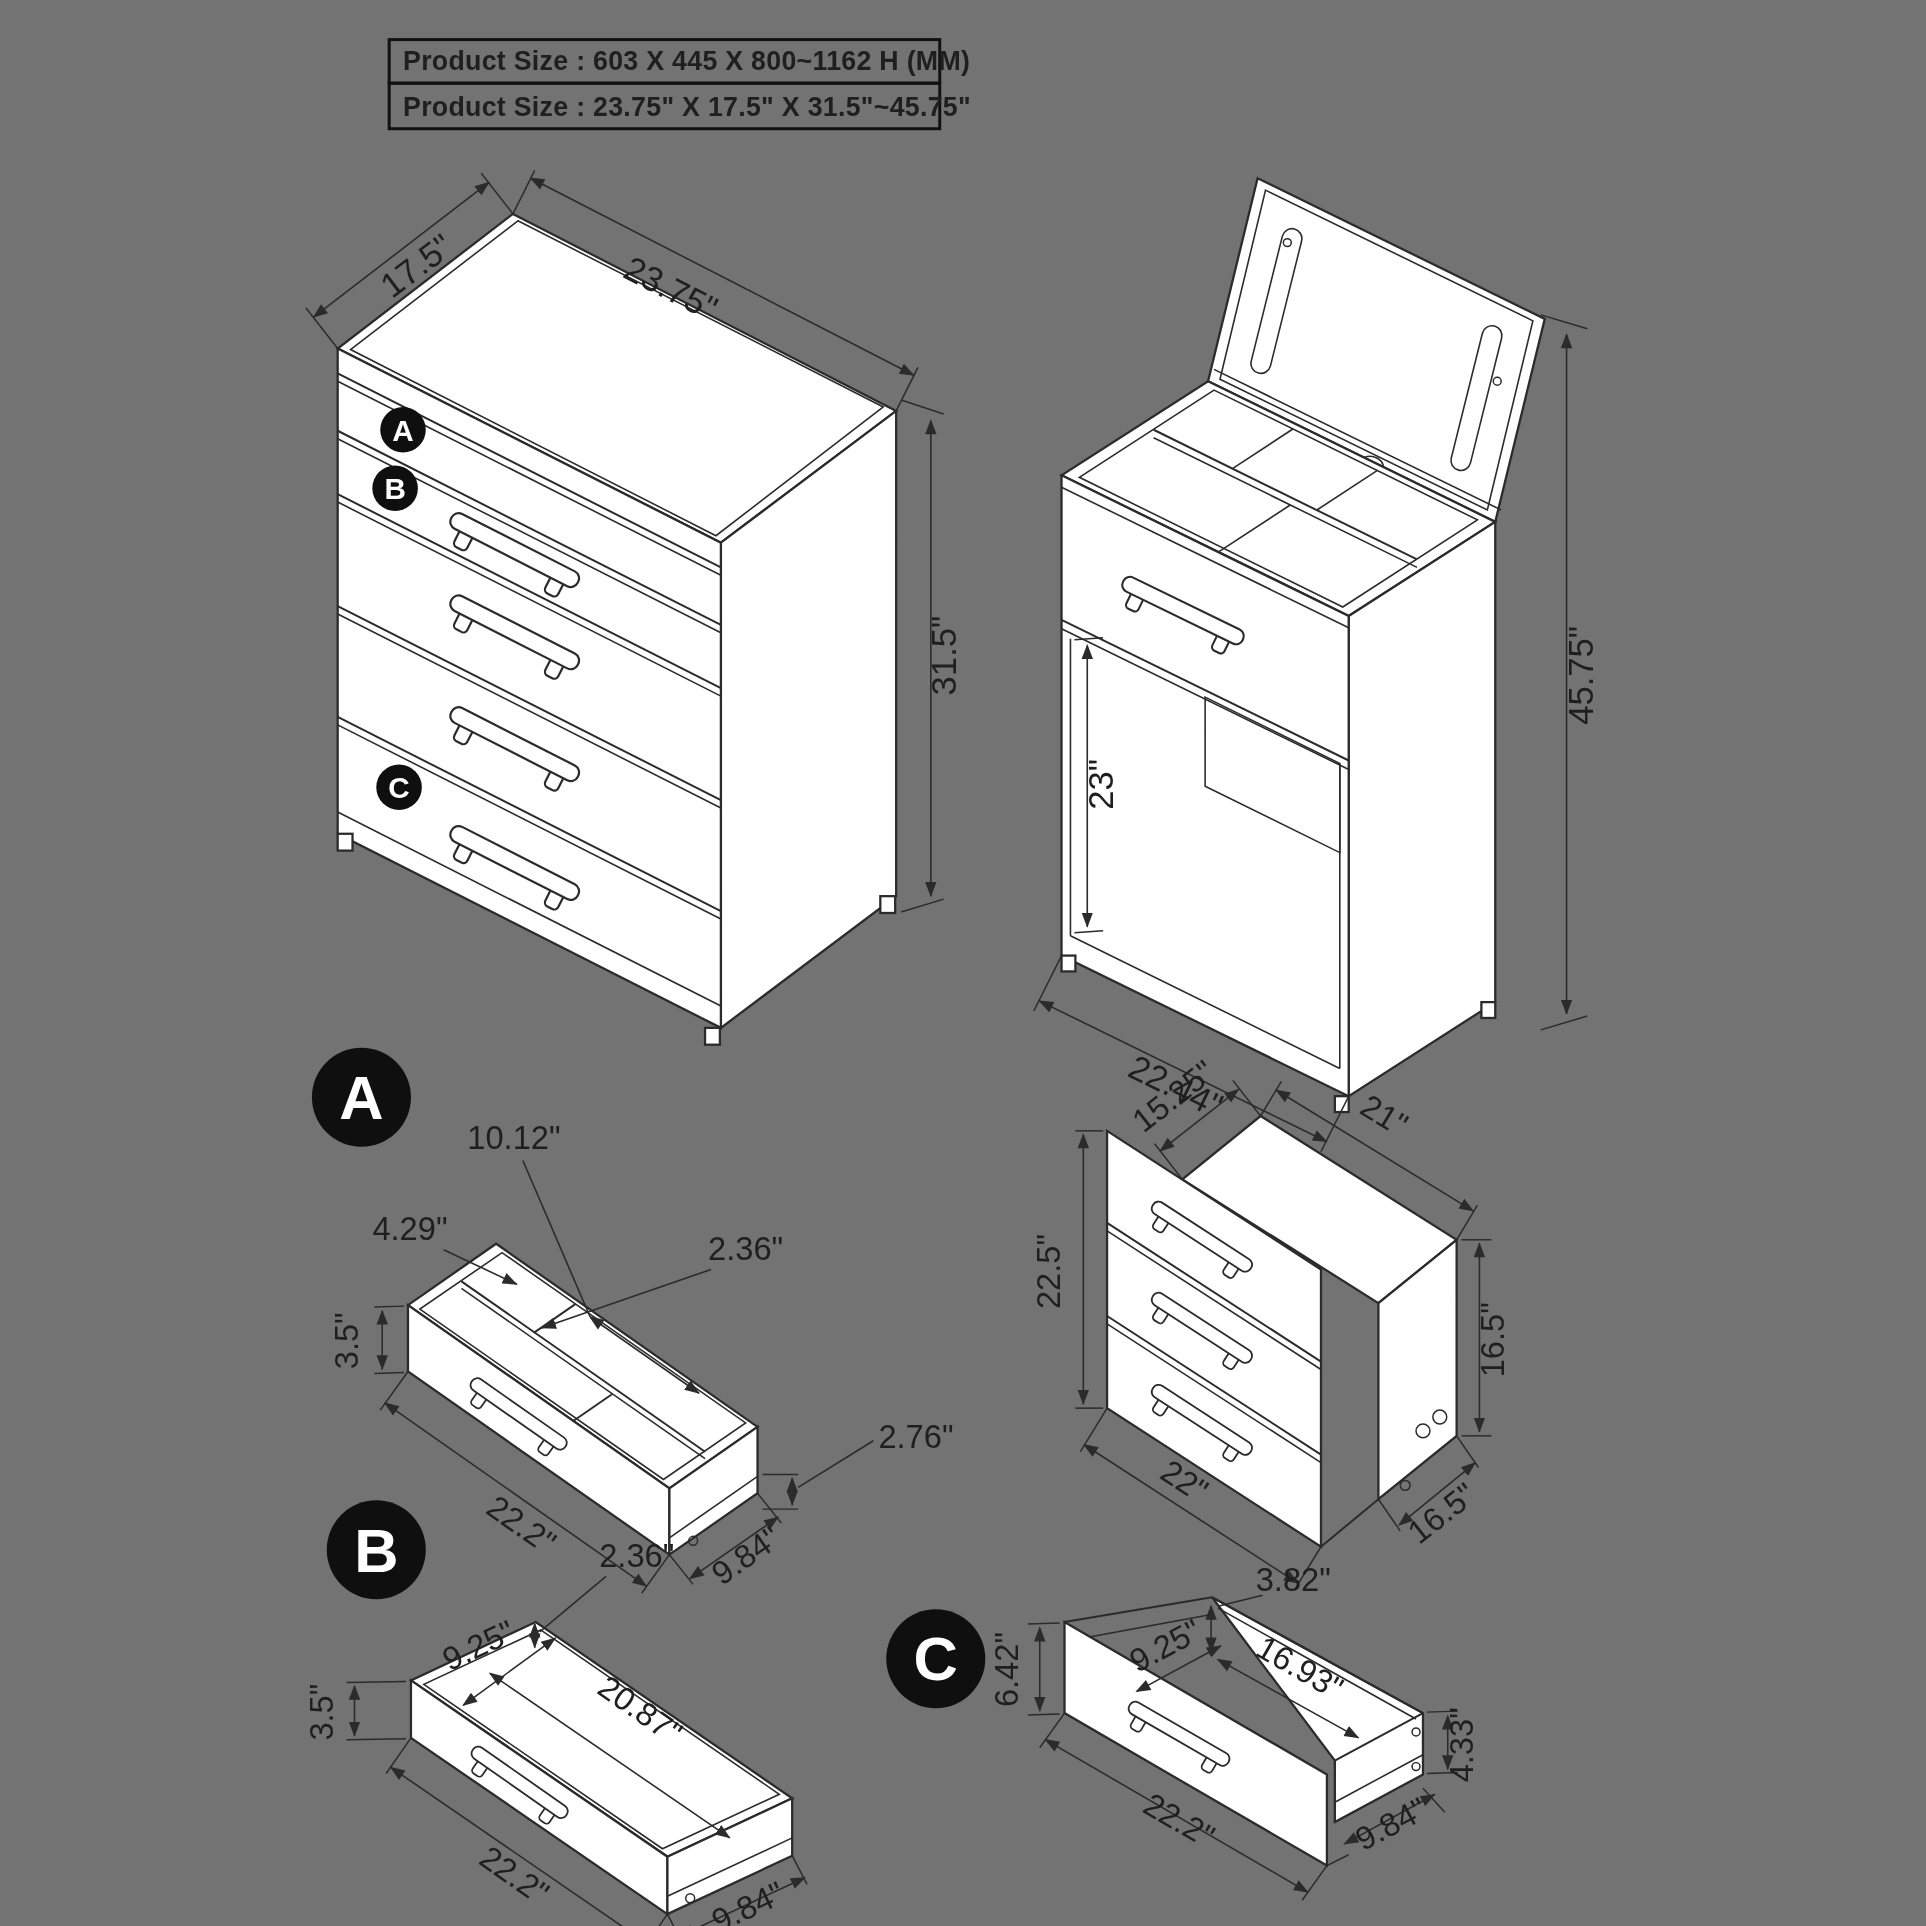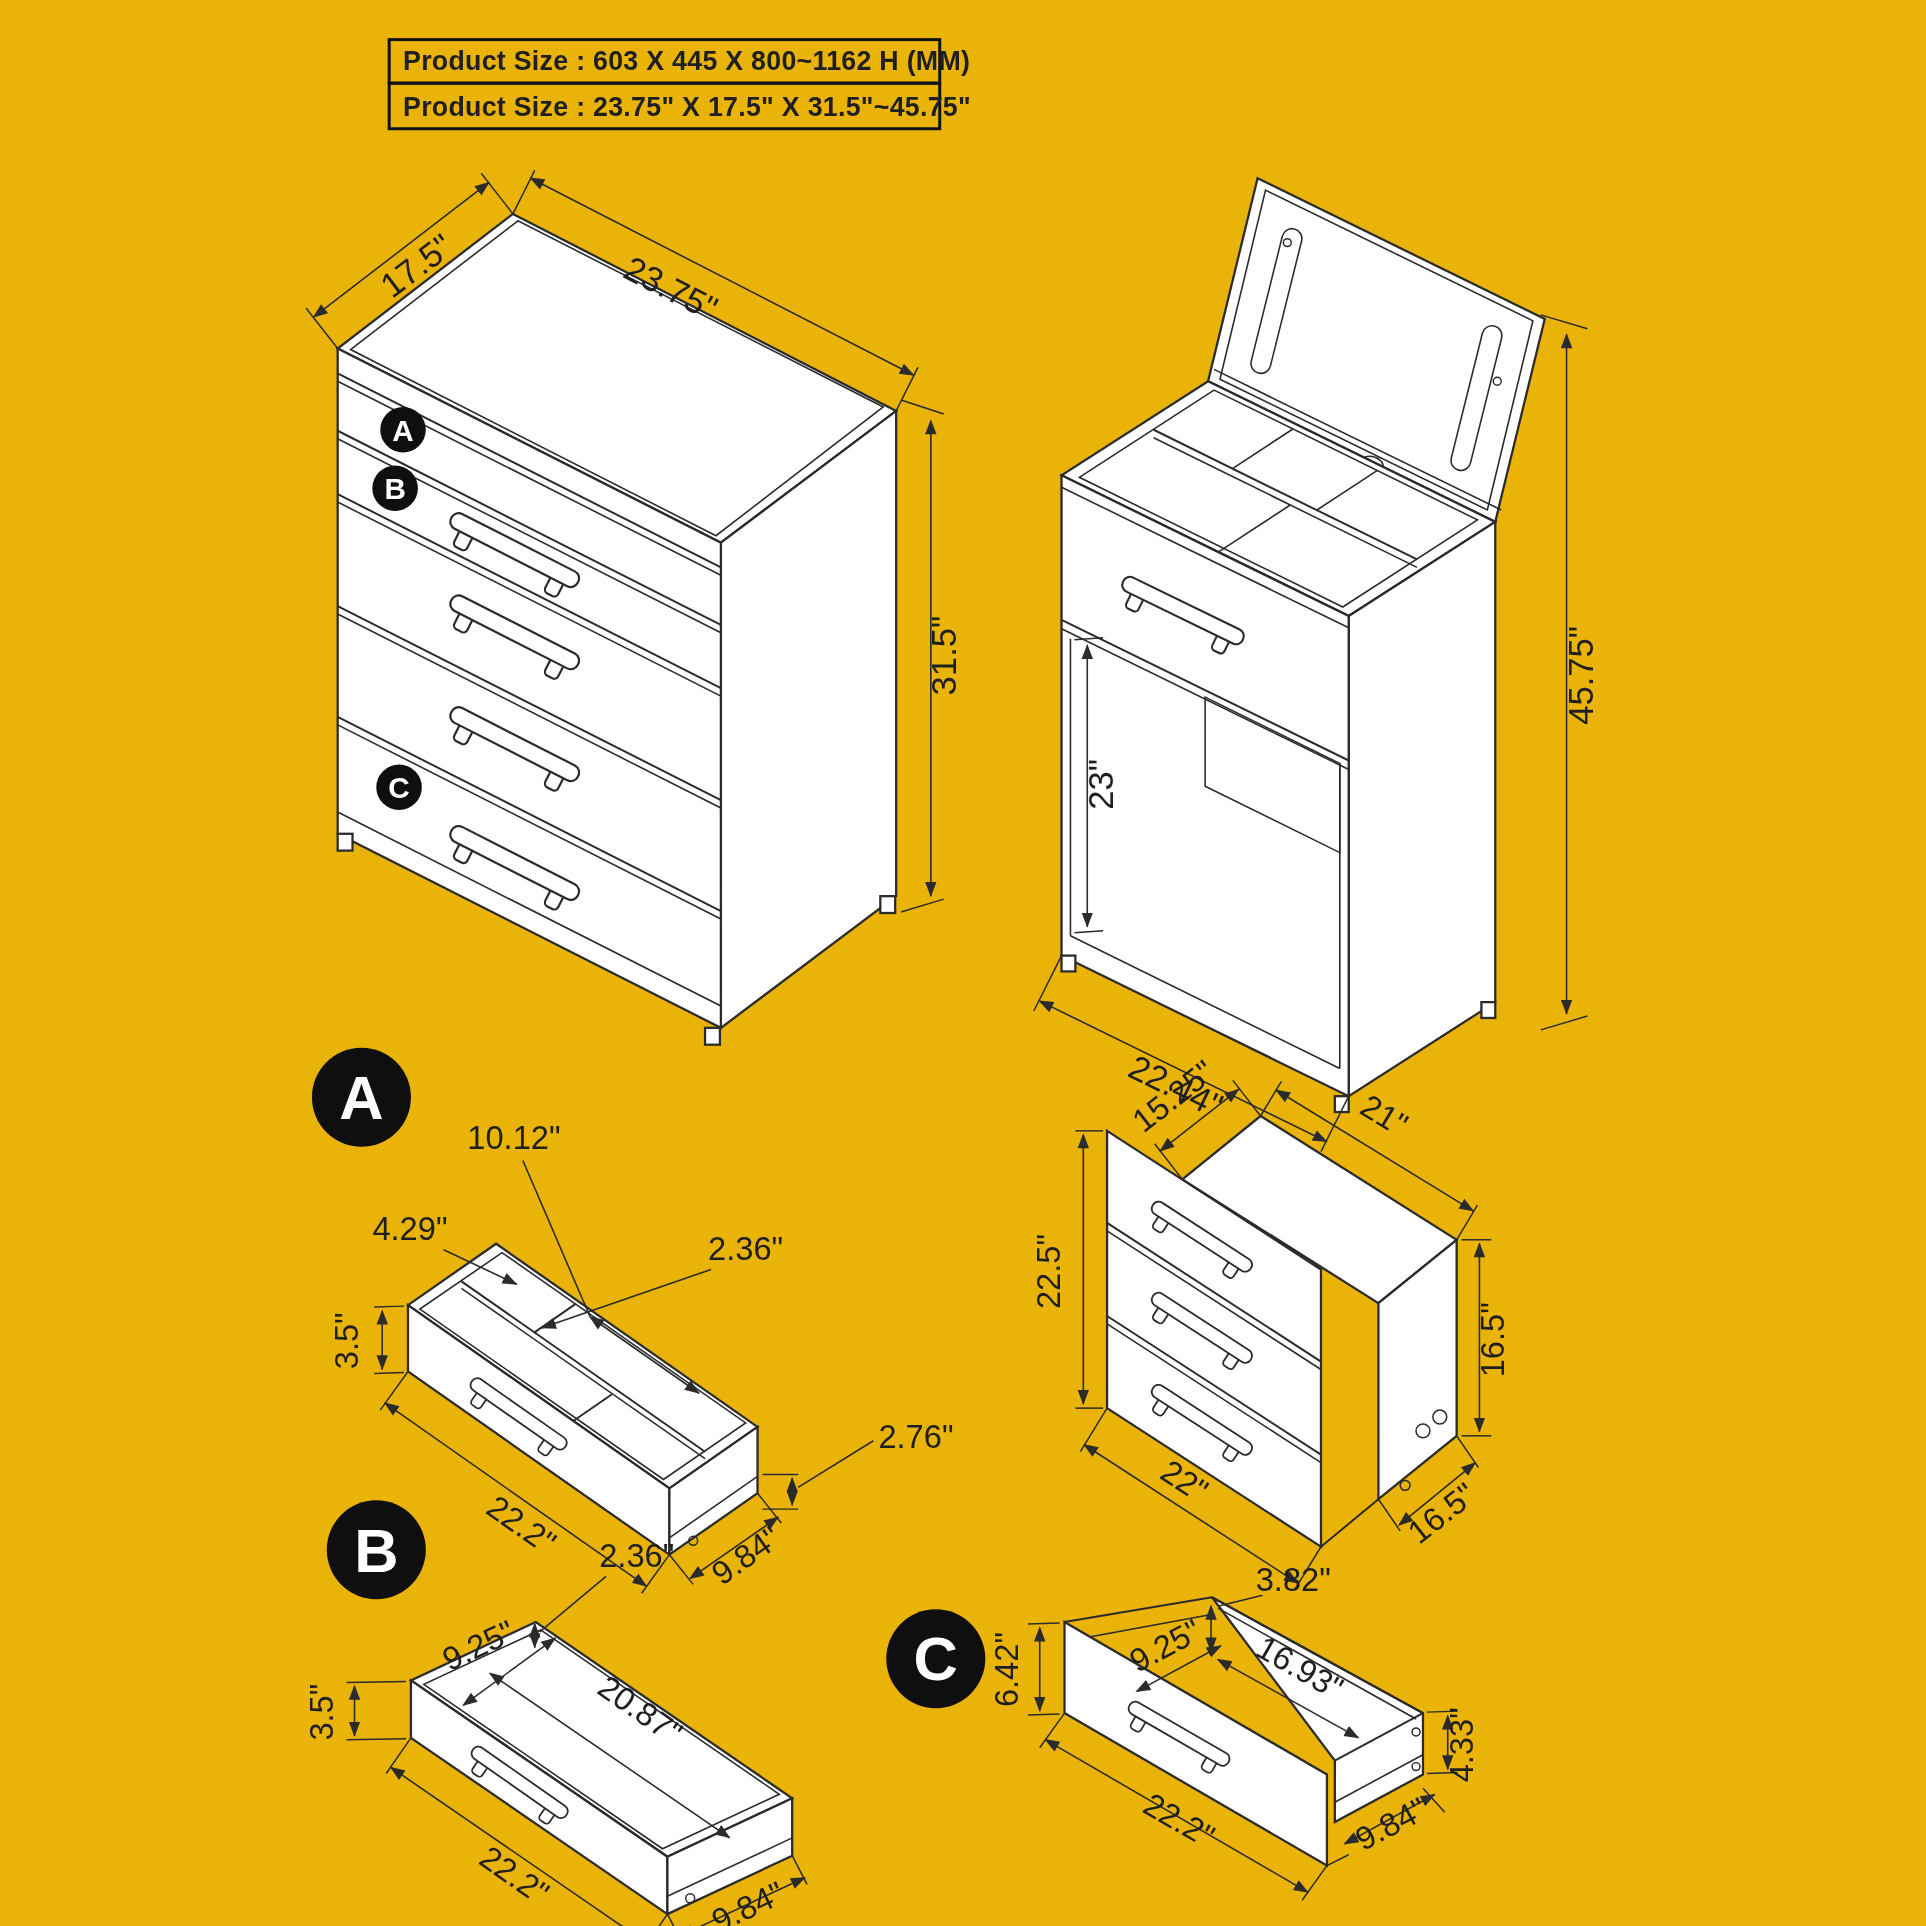--- a/index.html
+++ b/index.html
@@ -1,16 +1,16 @@
 <!DOCTYPE html>
 <html><head>
 <meta charset="utf-8">
 <style>
   html,body{margin:0;padding:0;background:#fff;}
-  .page{position:relative;width:1927px;height:1927px;background:#eab308;overflow:hidden;}
+  .page{position:relative;width:1927px;height:1927px;background:#737373;overflow:hidden;}
   svg{display:block;}
   svg text{font-family:"Liberation Sans","DejaVu Sans",sans-serif;fill:#1f1f1f;}
   .title{font-size:27px;font-weight:bold;letter-spacing:.3px;}
   .d{font-size:35px;text-anchor:middle;}
   .ds{font-size:33px;text-anchor:middle;}
   .bl{font-size:62px;font-weight:bold;fill:#ffffff;text-anchor:middle;}
   .bs{font-size:30px;font-weight:bold;fill:#ffffff;text-anchor:middle;}
   .ln{stroke:#2b2b2b;stroke-width:2;fill:none;}
   .lt{stroke:#2b2b2b;stroke-width:1.6;fill:none;}
   .face{stroke:#2b2b2b;stroke-width:2.3;fill:#ffffff;}

